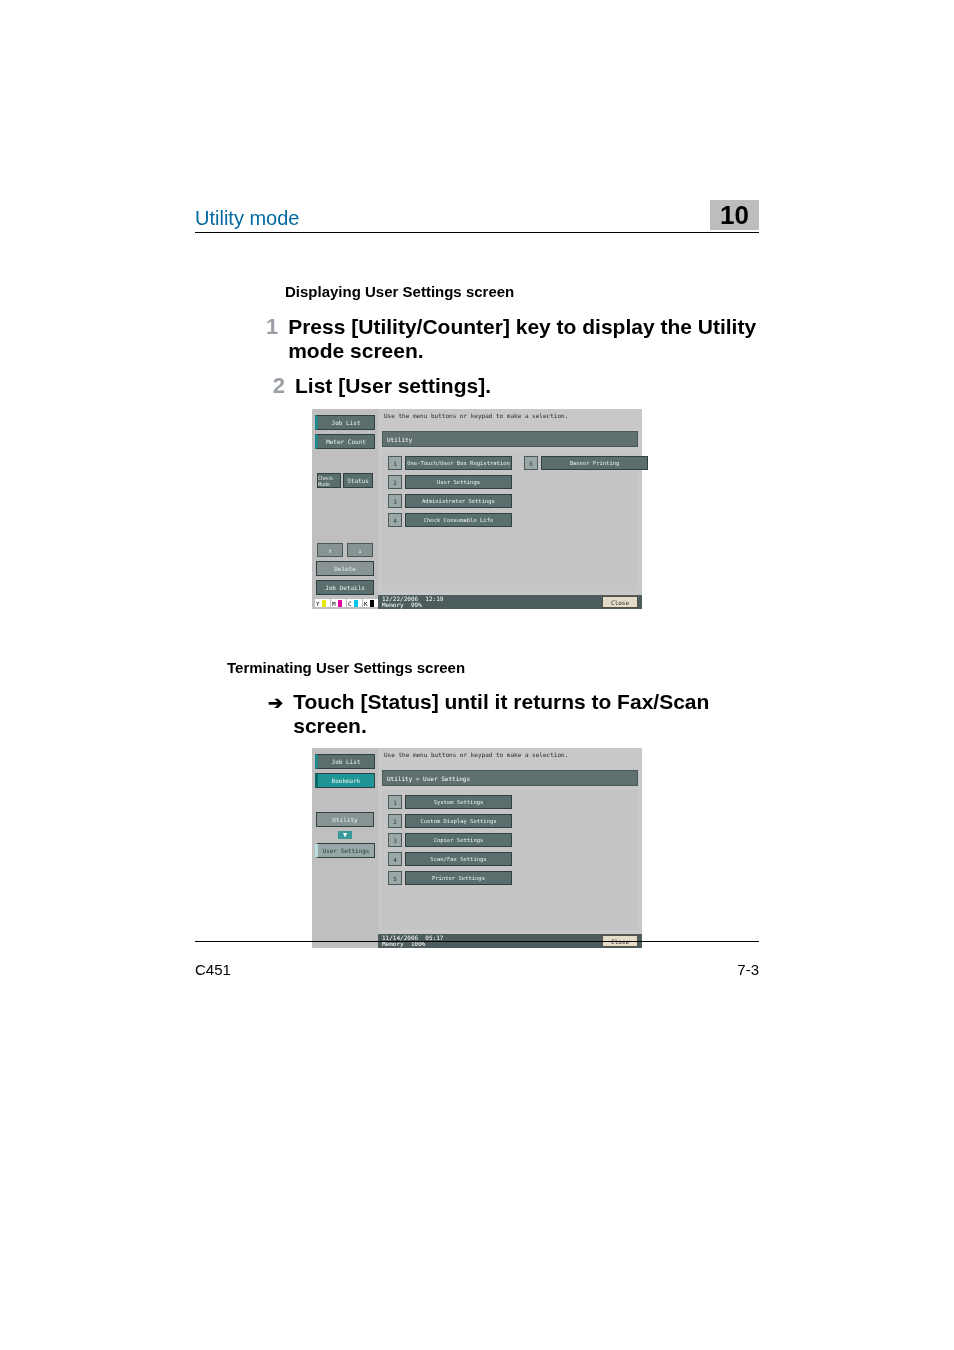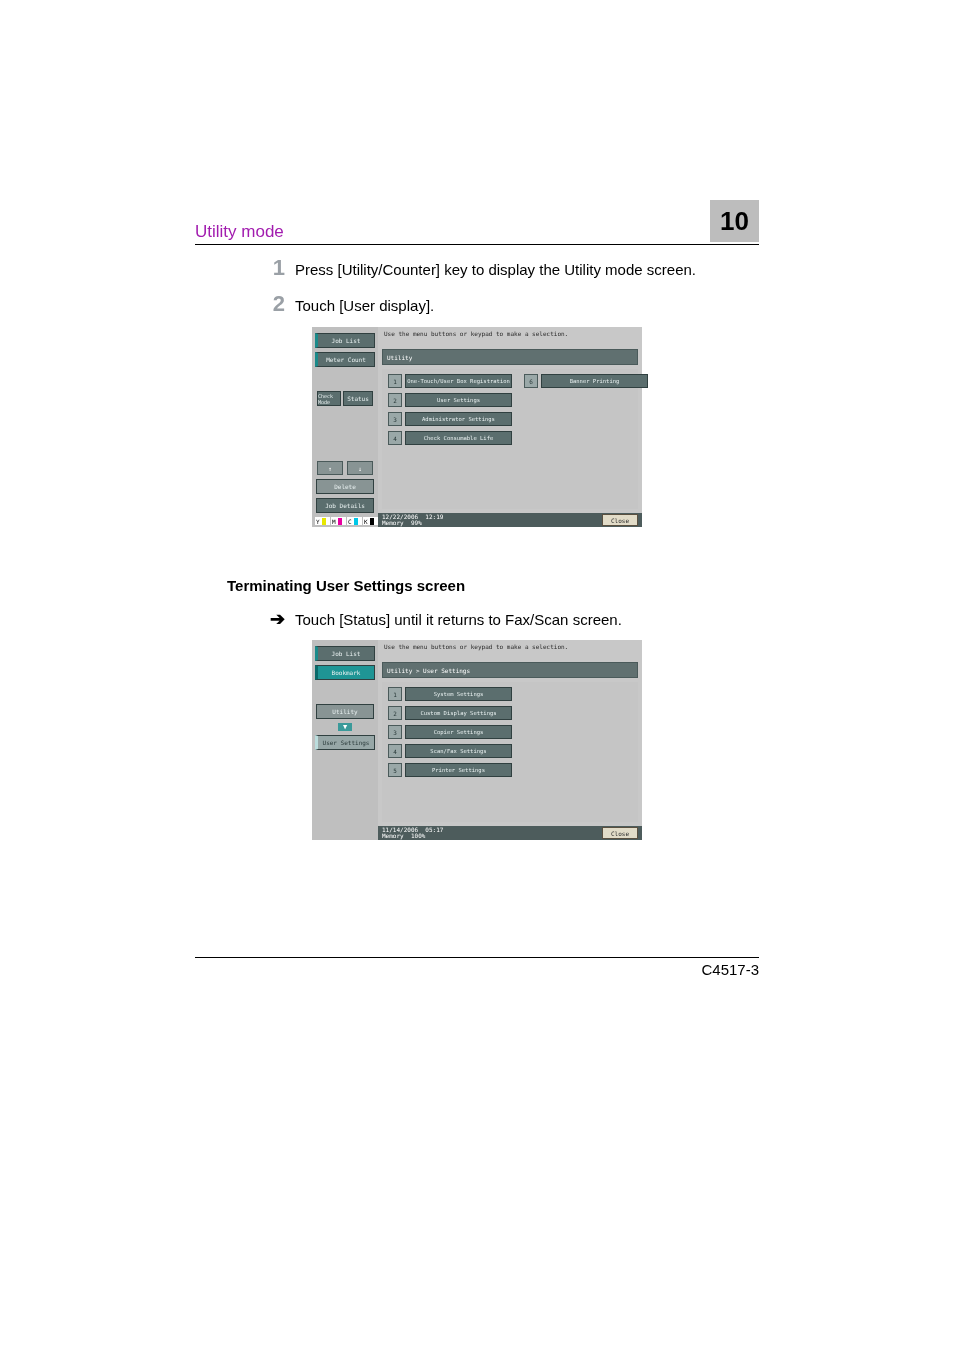--- a/index.html
+++ b/index.html
@@ -17,29 +17,29 @@
     box-sizing: border-box;
   }
   .running-header {
     display: flex;
     justify-content: space-between;
     align-items: flex-end;
     border-bottom: 1px solid #000;
     padding-bottom: 2px;
   }
   .running-header-title {
-    font-size: 17px;
-    color: #a21caf;
+    font-size: 20px;
+    color: #0369a1;
   }
   .section-badge {
     background: #bdbdbd;
     color: #000;
     font-weight: bold;
     font-size: 26px;
-    padding: 6px 10px;
+    padding: 0 10px;
     line-height: 30px;
   }
   .section-title {
     font-weight: bold;
     font-size: 15px;
     margin: 50px 0 14px 90px;
   }
   .step-row {
     display: flex;
     align-items: baseline;
@@ -47,22 +47,23 @@
   }
   .step-num {
     width: 30px;
     text-align: right;
     font-size: 22px;
     font-weight: bold;
     color: #9aa0a6;
     margin-left: 60px;
   }
   .step-text {
-    font-size: 15px;
+    font-size: 21px;
     margin-left: 10px;
+    font-weight: bold;
   }
   .arrow-col {
     width: 30px;
     text-align: right;
     font-size: 18px;
     font-weight: bold;
     color: #000;
     margin-left: 60px;
   }
   
@@ -218,45 +219,46 @@
     display:flex;align-items:center;justify-content:center;
     margin:2px 0;
     font-size:7px;
   }
   .footer {
     position: absolute;
     left: 195px;
     right: 195px;
     bottom: 172px;
     border-top: 1px solid #000;
-    padding-top: 3px;
-    display: flex;
-    justify-content: flex-end;
+    padding-top: 19px;
+    display: flex;
+    justify-content: space-between;
     font-size: 15px;
   }
 </style>
 </head>
 <body>
 
 <div class="page">
 
   <div class="running-header">
     <span class="running-header-title">Utility mode</span>
     <span class="section-badge">10</span>
   </div>
 
+  <div class="section-title">Displaying User Settings screen</div>
 
   <div class="step-row">
     <div class="step-num">1</div>
     <div class="step-text">Press [Utility/Counter] key to display the Utility mode screen.</div>
   </div>
 
   <div class="step-row">
     <div class="step-num">2</div>
-    <div class="step-text">Touch [User display].</div>
+    <div class="step-text">List [User settings].</div>
   </div>
 
   <div class="shot">
     <div class="sidebar">
       <div class="sbtn">Job List</div>
       <div class="sbtn">Meter Count</div>
       <div style="height:20px"></div>
       <div style="display:flex;gap:2px;width:56px">
         <div class="sbtn plain" style="width:22px;font-size:5px">Check Mode</div>
         <div class="sbtn plain" style="flex:1">Status</div>

